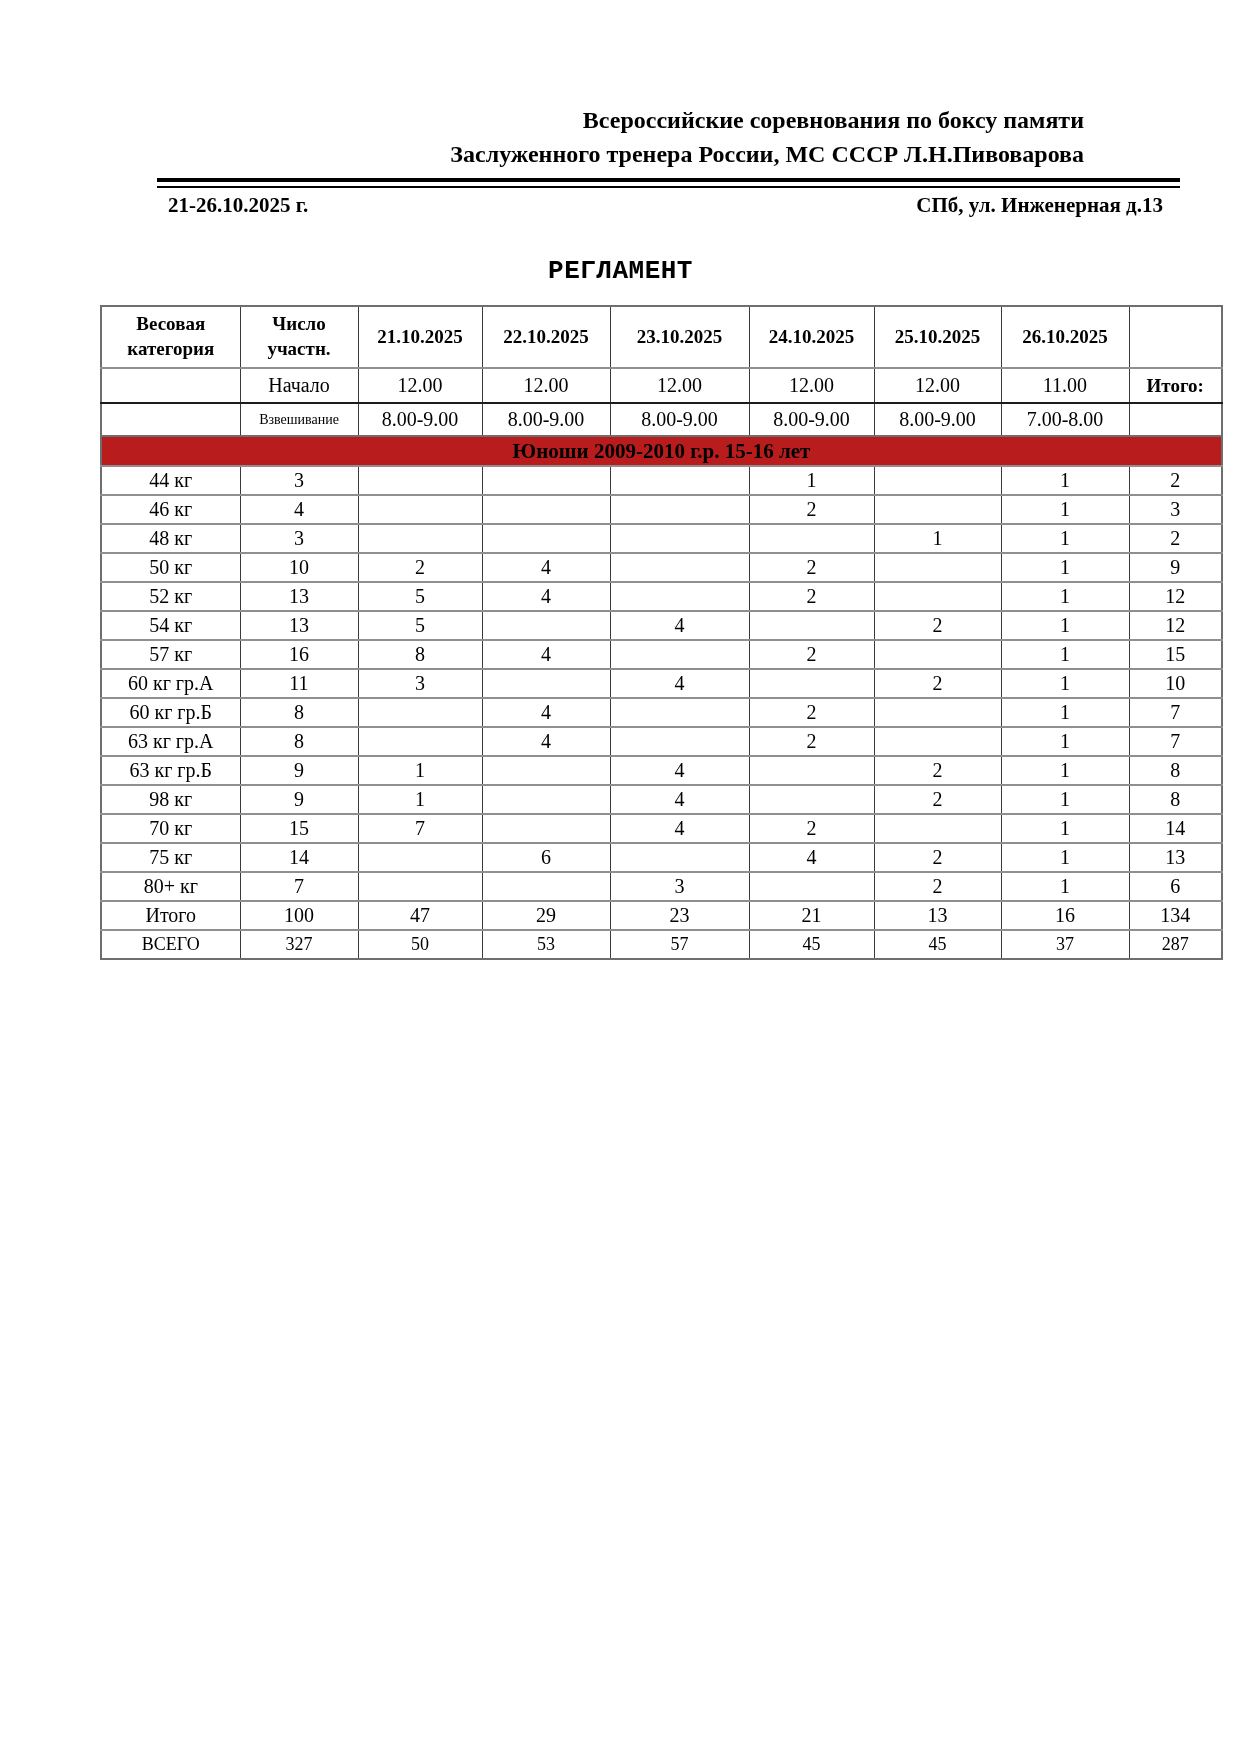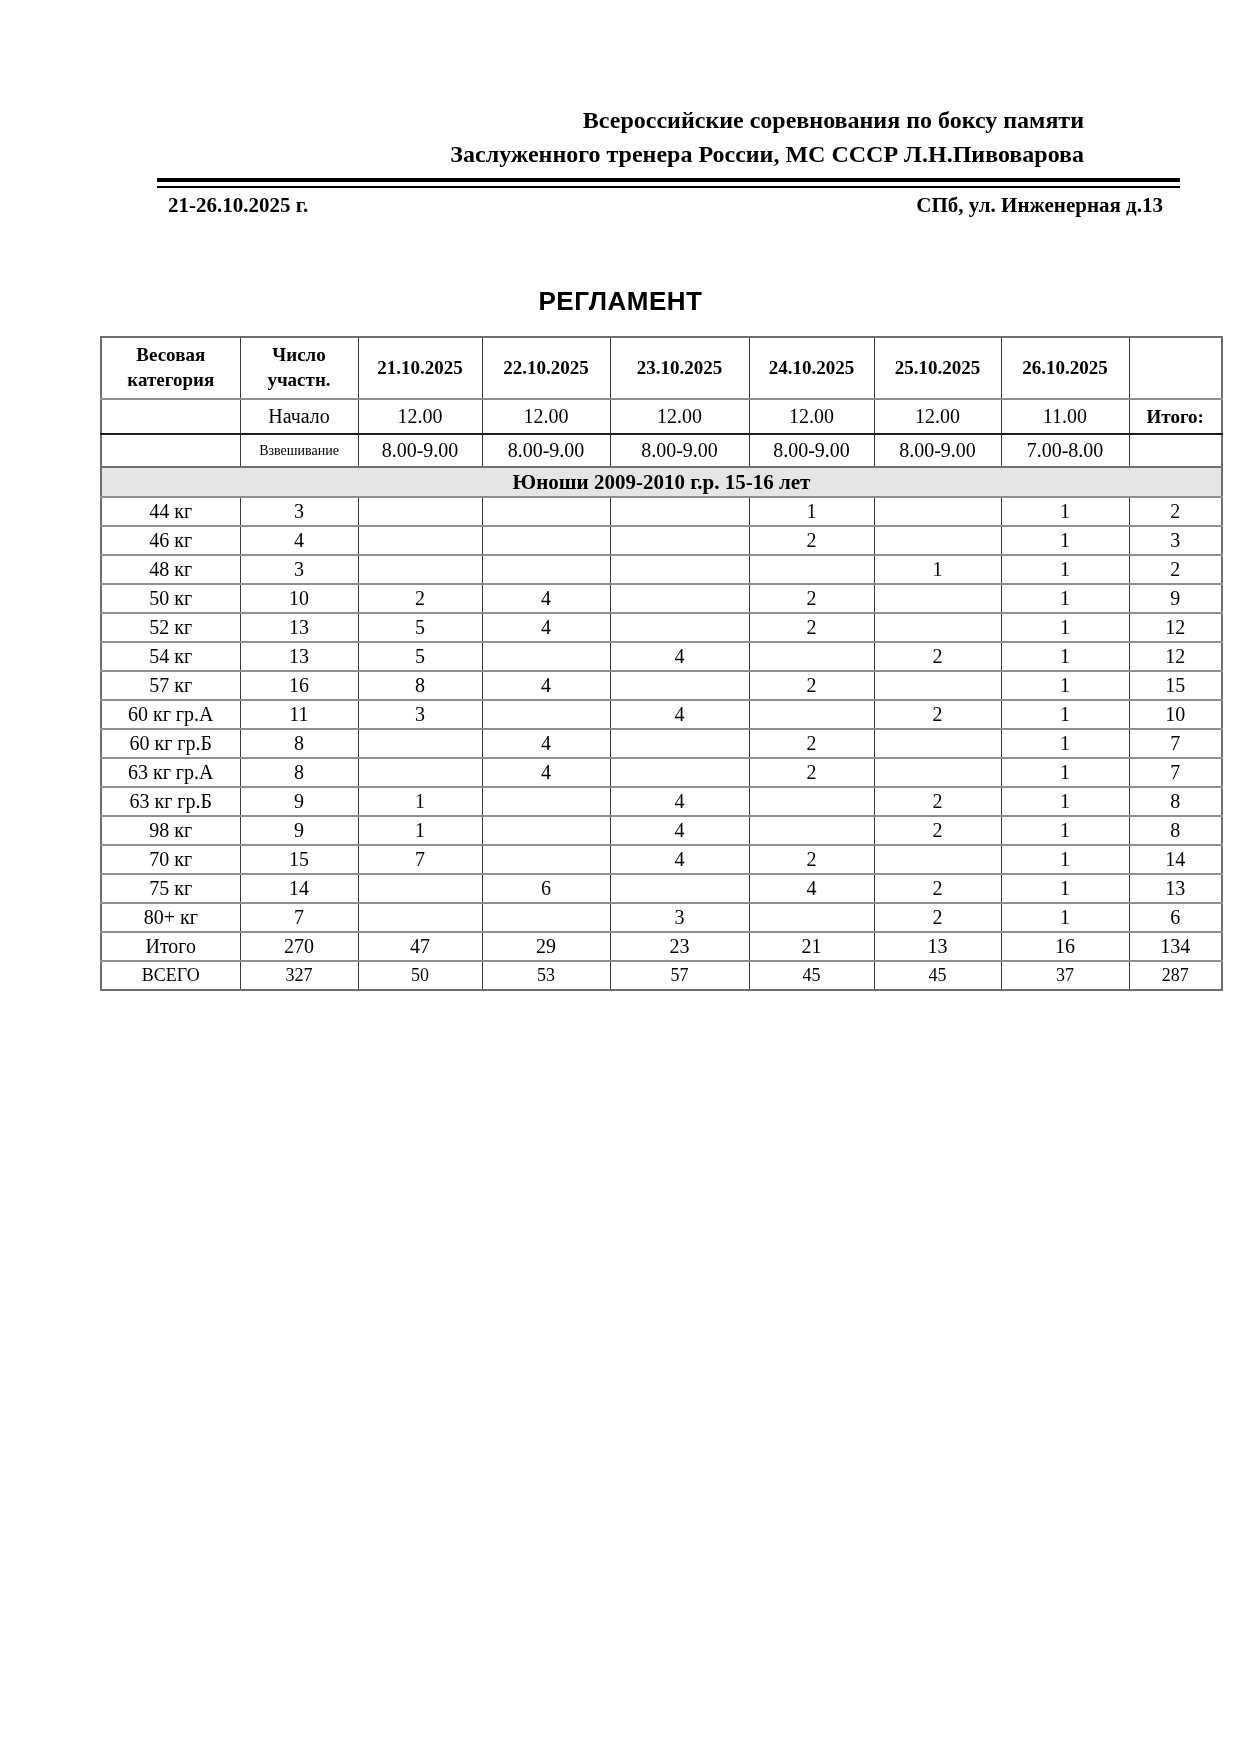--- a/index.html
+++ b/index.html
@@ -22,23 +22,23 @@
   .double-rule .rule-gap { height: 4px; }
   .double-rule .rule-b { height: 2px; background: #000; }
 
   .meta-row {
     margin: 5px 78px 0 168px;
     display: flex; justify-content: space-between; align-items: flex-start;
     font-weight: bold; font-size: 21px;
   }
 
   .reglament {
-    margin-top: 68px;
+    margin-top: 38px;
     text-align: center;
-    font-family: Liberation Sans, sans-serif;
+    font-family: Liberation Mono, monospace;
     font-weight: bold; font-size: 26px; letter-spacing: 0.5px;
   }
 
   table.schedule-table {
     margin: 19px 0 0 100px;
     width: 1121px;
     border-collapse: collapse; table-layout: fixed;
     border: 2px solid #6e6e6e;
   }
   .schedule-table td, .schedule-table th {
@@ -128,21 +128,21 @@
         <td class="small-label">Взвешивание</td>
         <td>8.00-9.00</td>
         <td>8.00-9.00</td>
         <td>8.00-9.00</td>
         <td>8.00-9.00</td>
         <td>8.00-9.00</td>
         <td>7.00-8.00</td>
         <td></td>
       </tr>
       <tr class="band-row">
-        <td colspan="9" style="background: #e5e5e5;">Юноши 2009-2010 г.р. 15-16 лет</td>
+        <td colspan="9" style="background: #b91c1c;">Юноши 2009-2010 г.р. 15-16 лет</td>
       </tr>
     </tbody>
     <tbody>
         <tr class="data-row">
           <td>44 кг</td>
           <td>3</td>
           <td></td>
           <td></td>
           <td></td>
           <td>1</td>
@@ -301,21 +301,21 @@
           <td>3</td>
           <td></td>
           <td>2</td>
           <td>1</td>
           <td>6</td>
         </tr>
       </tbody>
     <tbody>
       <tr class="data-row itogo-row">
         <td>Итого</td>
-        <td>270</td>
+        <td>100</td>
         <td>47</td>
         <td>29</td>
         <td>23</td>
         <td>21</td>
         <td>13</td>
         <td>16</td>
         <td>134</td>
       </tr>
       <tr class="data-row vsego-row">
         <td>ВСЕГО</td>

